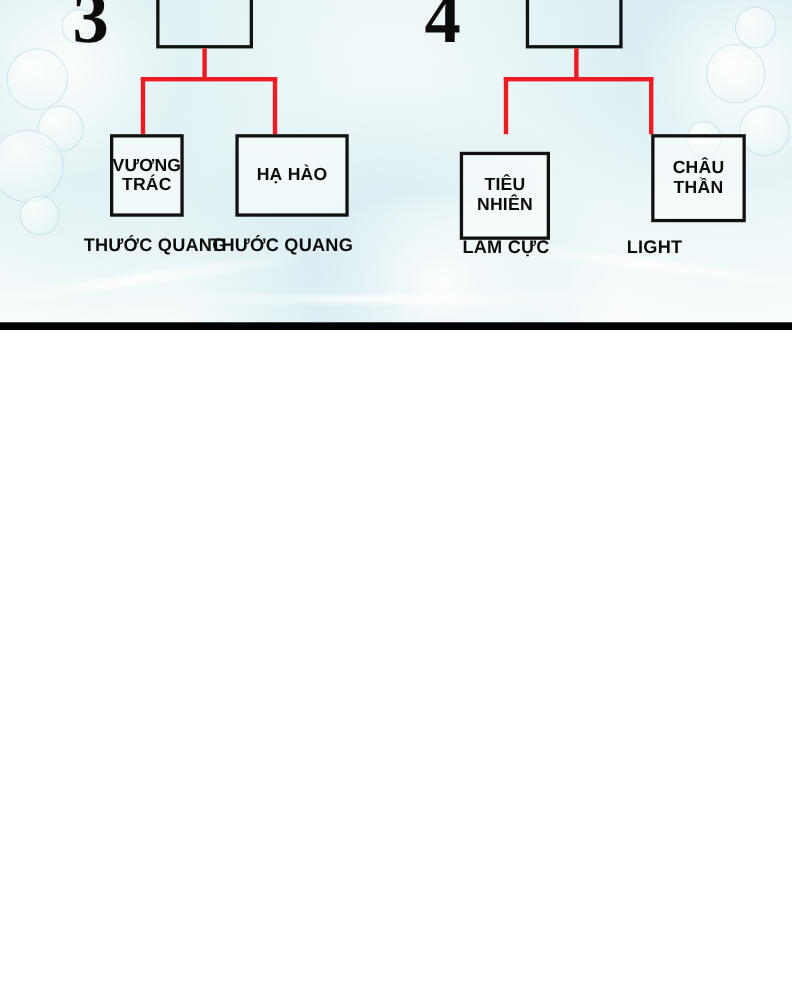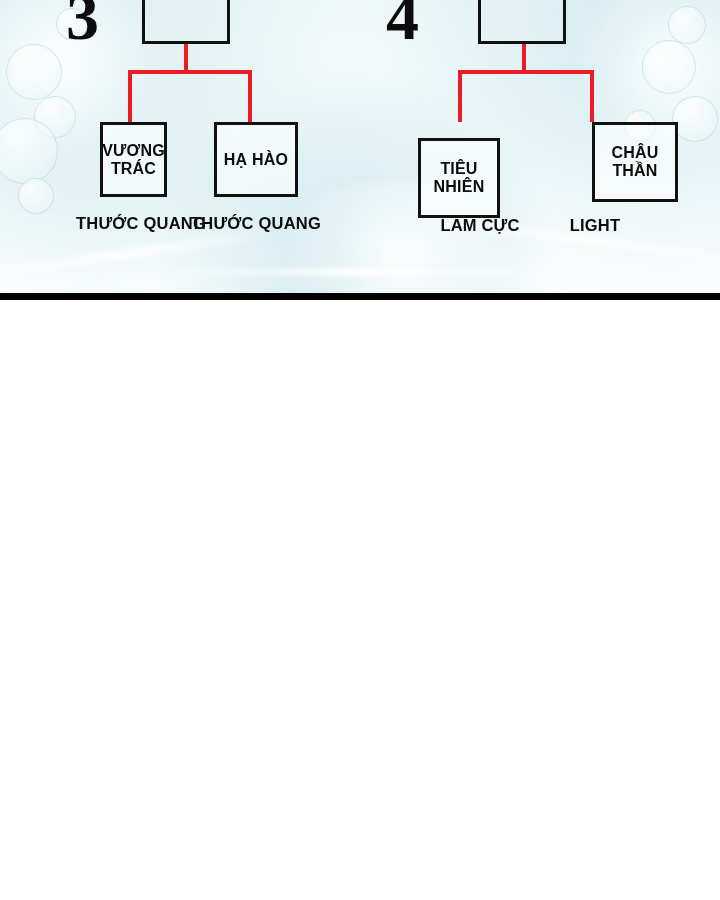--- a/index.html
+++ b/index.html
@@ -155,35 +155,35 @@
   <div class="group-number" style="left:66px; top:-16px;">3</div>
 
   <div class="parent-box" style="left:142px; top:-48px; width:88px; height:92px;"></div>
 
   <div class="link v" style="left:184px; top:44px; height:28px;"></div>
   <div class="link h" style="left:128px; top:70px; width:124px;"></div>
   <div class="link v" style="left:128px; top:70px; height:52px;"></div>
   <div class="link v" style="left:248px; top:70px; height:52px;"></div>
 
   <div class="child-box" style="left:100px; top:122px; width:67px; height:75px;">VƯƠNG TRÁC</div>
-  <div class="child-box" style="left:214px; top:122px; width:84px; height:75px;text-align:right;">HẠ HÀO</div>
+  <div class="child-box" style="left:214px; top:122px; width:103px; height:75px;text-align:right;">HẠ HÀO</div>
 
   <div class="caption" style="left:41px; top:214px; width:200px;">THƯỚC QUANG</div>
   <div class="caption" style="left:156px; top:214px; width:200px;">THƯỚC QUANG</div>
 
   <div class="group-number" style="left:386px; top:-16px;">4</div>
 
   <div class="parent-box" style="left:478px; top:-48px; width:88px; height:92px;"></div>
 
   <div class="link v" style="left:522px; top:44px; height:28px;"></div>
   <div class="link h" style="left:458px; top:70px; width:136px;"></div>
   <div class="link v" style="left:458px; top:70px; height:52px;"></div>
   <div class="link v" style="left:590px; top:70px; height:52px;"></div>
 
   <div class="child-box" style="left:418px; top:122px; width:82px; height:80px;margin-top:16px;">TIÊU NHIÊN</div>
   <div class="child-box" style="left:552px; top:122px; width:86px; height:80px;margin-left:40px;">CHÂU THẦN</div>
 
-  <div class="caption" style="left:380px; top:216px; width:200px;">LAM CỰC</div>
+  <div class="caption" style="left:360px; top:216px; width:200px;">LAM CỰC</div>
   <div class="caption" style="left:495px; top:216px; width:200px;">LIGHT</div>
 </div>
 
 <div id="divider"></div>
 <div id="lower-blank"></div>
 
 </body></html>

